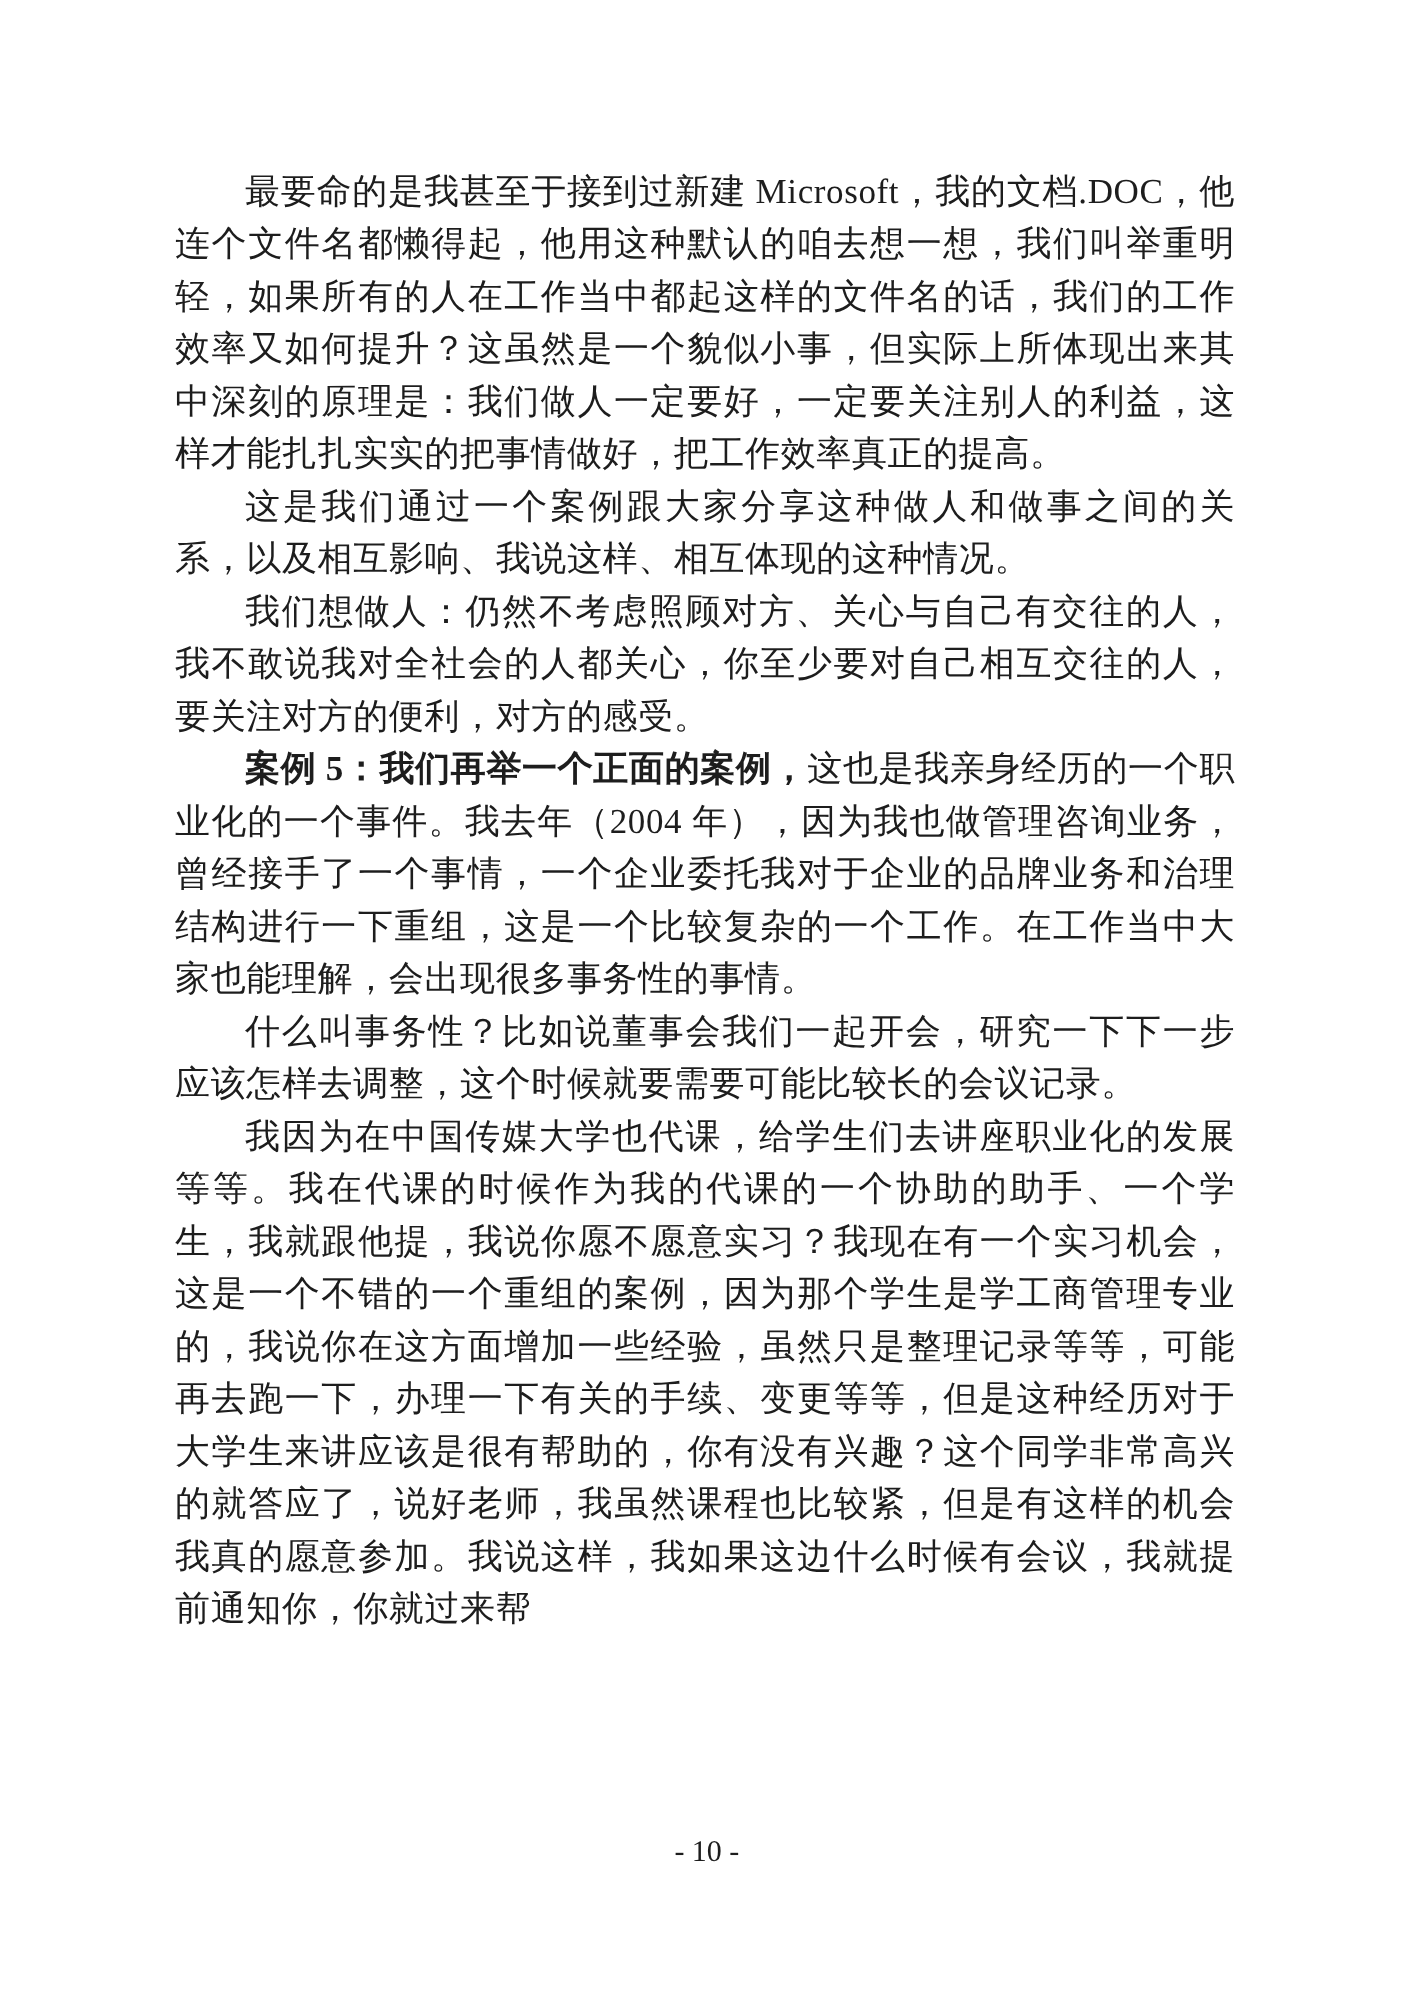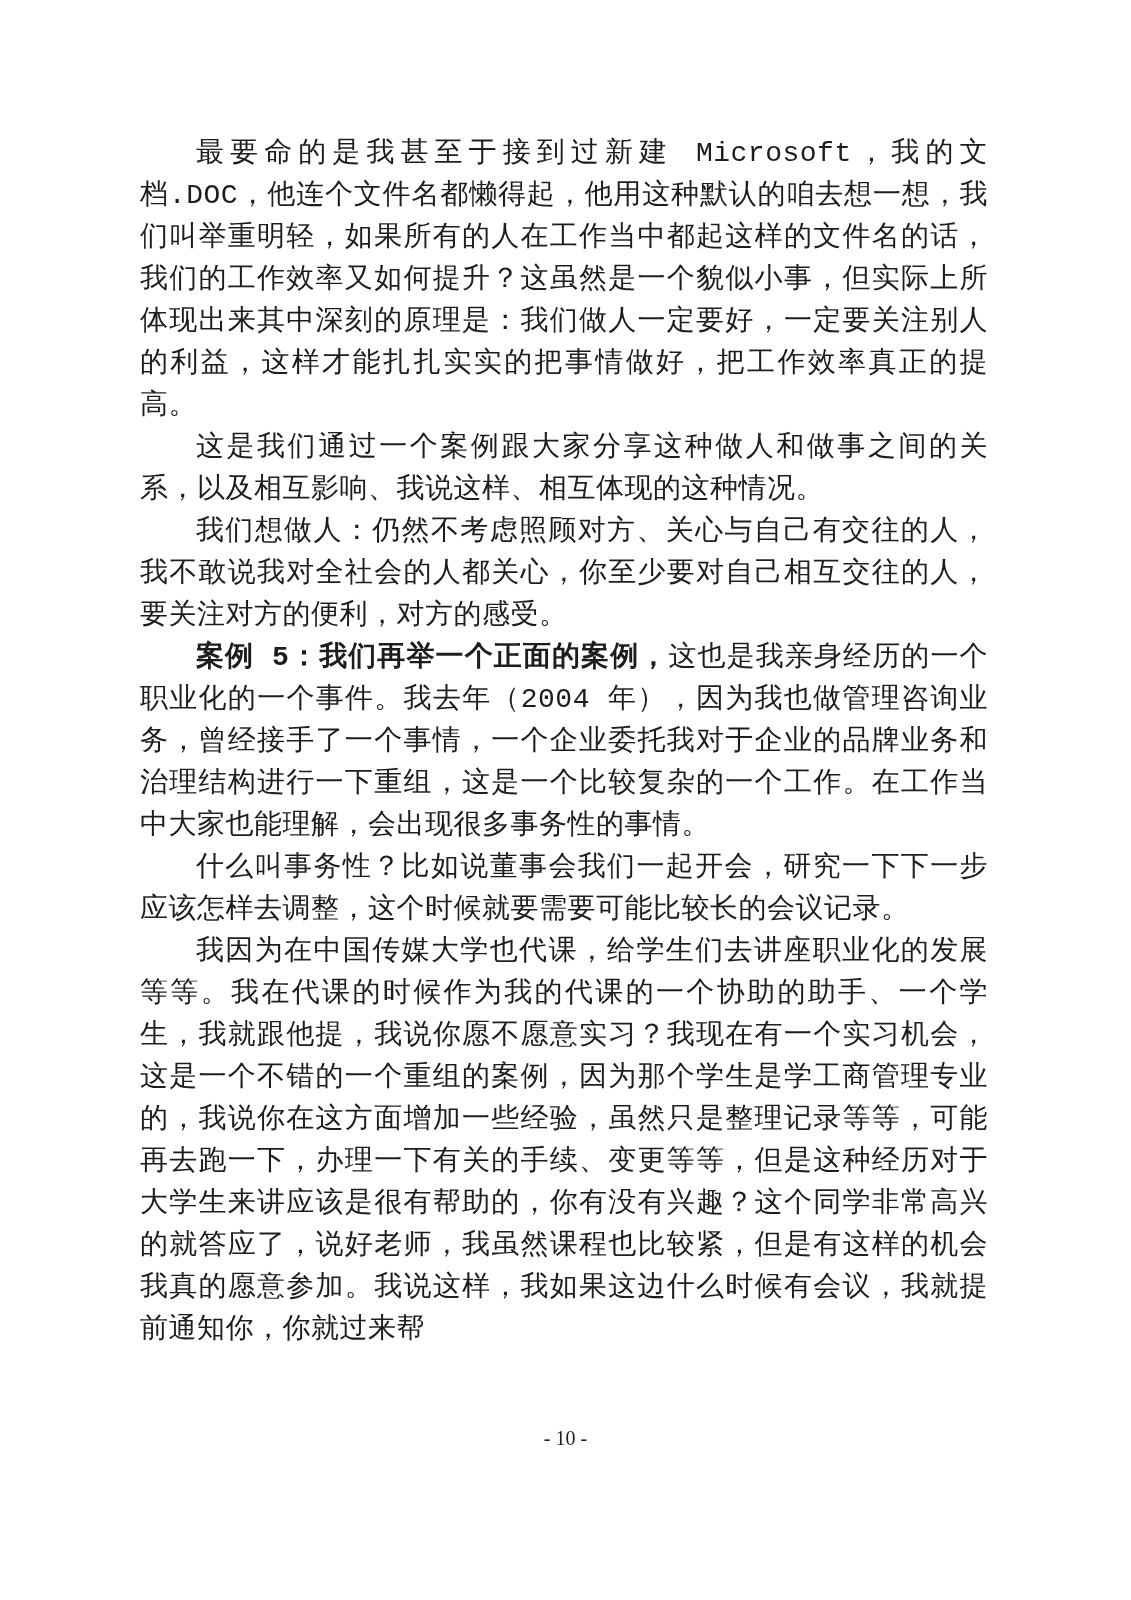--- a/index.html
+++ b/index.html
@@ -31,33 +31,32 @@
     width: 848px;
   }
   .para {
     margin: 0;
     font-size: 28px;
     line-height: 42px;
     text-align: justify;
     text-justify: inter-ideograph;
     text-indent: 2em;
     letter-spacing: 0.5px;
-    font-family: Liberation Mono, monospace;
   }
   .para .bold-lead {
     font-weight: bold;
     margin-top: 43px;
   }
   .footer {
     position: absolute;
     left: 0;
-    top: 1422px;
+    top: 1466px;
     width: 1131px;
     text-align: center;
-    font-size: 20px;
+    font-size: 24px;
     line-height: 32px;
     color: #1d1d1d;
   }
 </style>
 </head>
 <body>
 
 <div class="page">
   <div class="content">
     <p class="para">最要命的是我甚至于接到过新建 Microsoft，我的文档.DOC，他连个文件名都懒得起，他用这种默认的咱去想一想，我们叫举重明轻，如果所有的人在工作当中都起这样的文件名的话，我们的工作效率又如何提升？这虽然是一个貌似小事，但实际上所体现出来其中深刻的原理是：我们做人一定要好，一定要关注别人的利益，这样才能扎扎实实的把事情做好，把工作效率真正的提高。</p>

